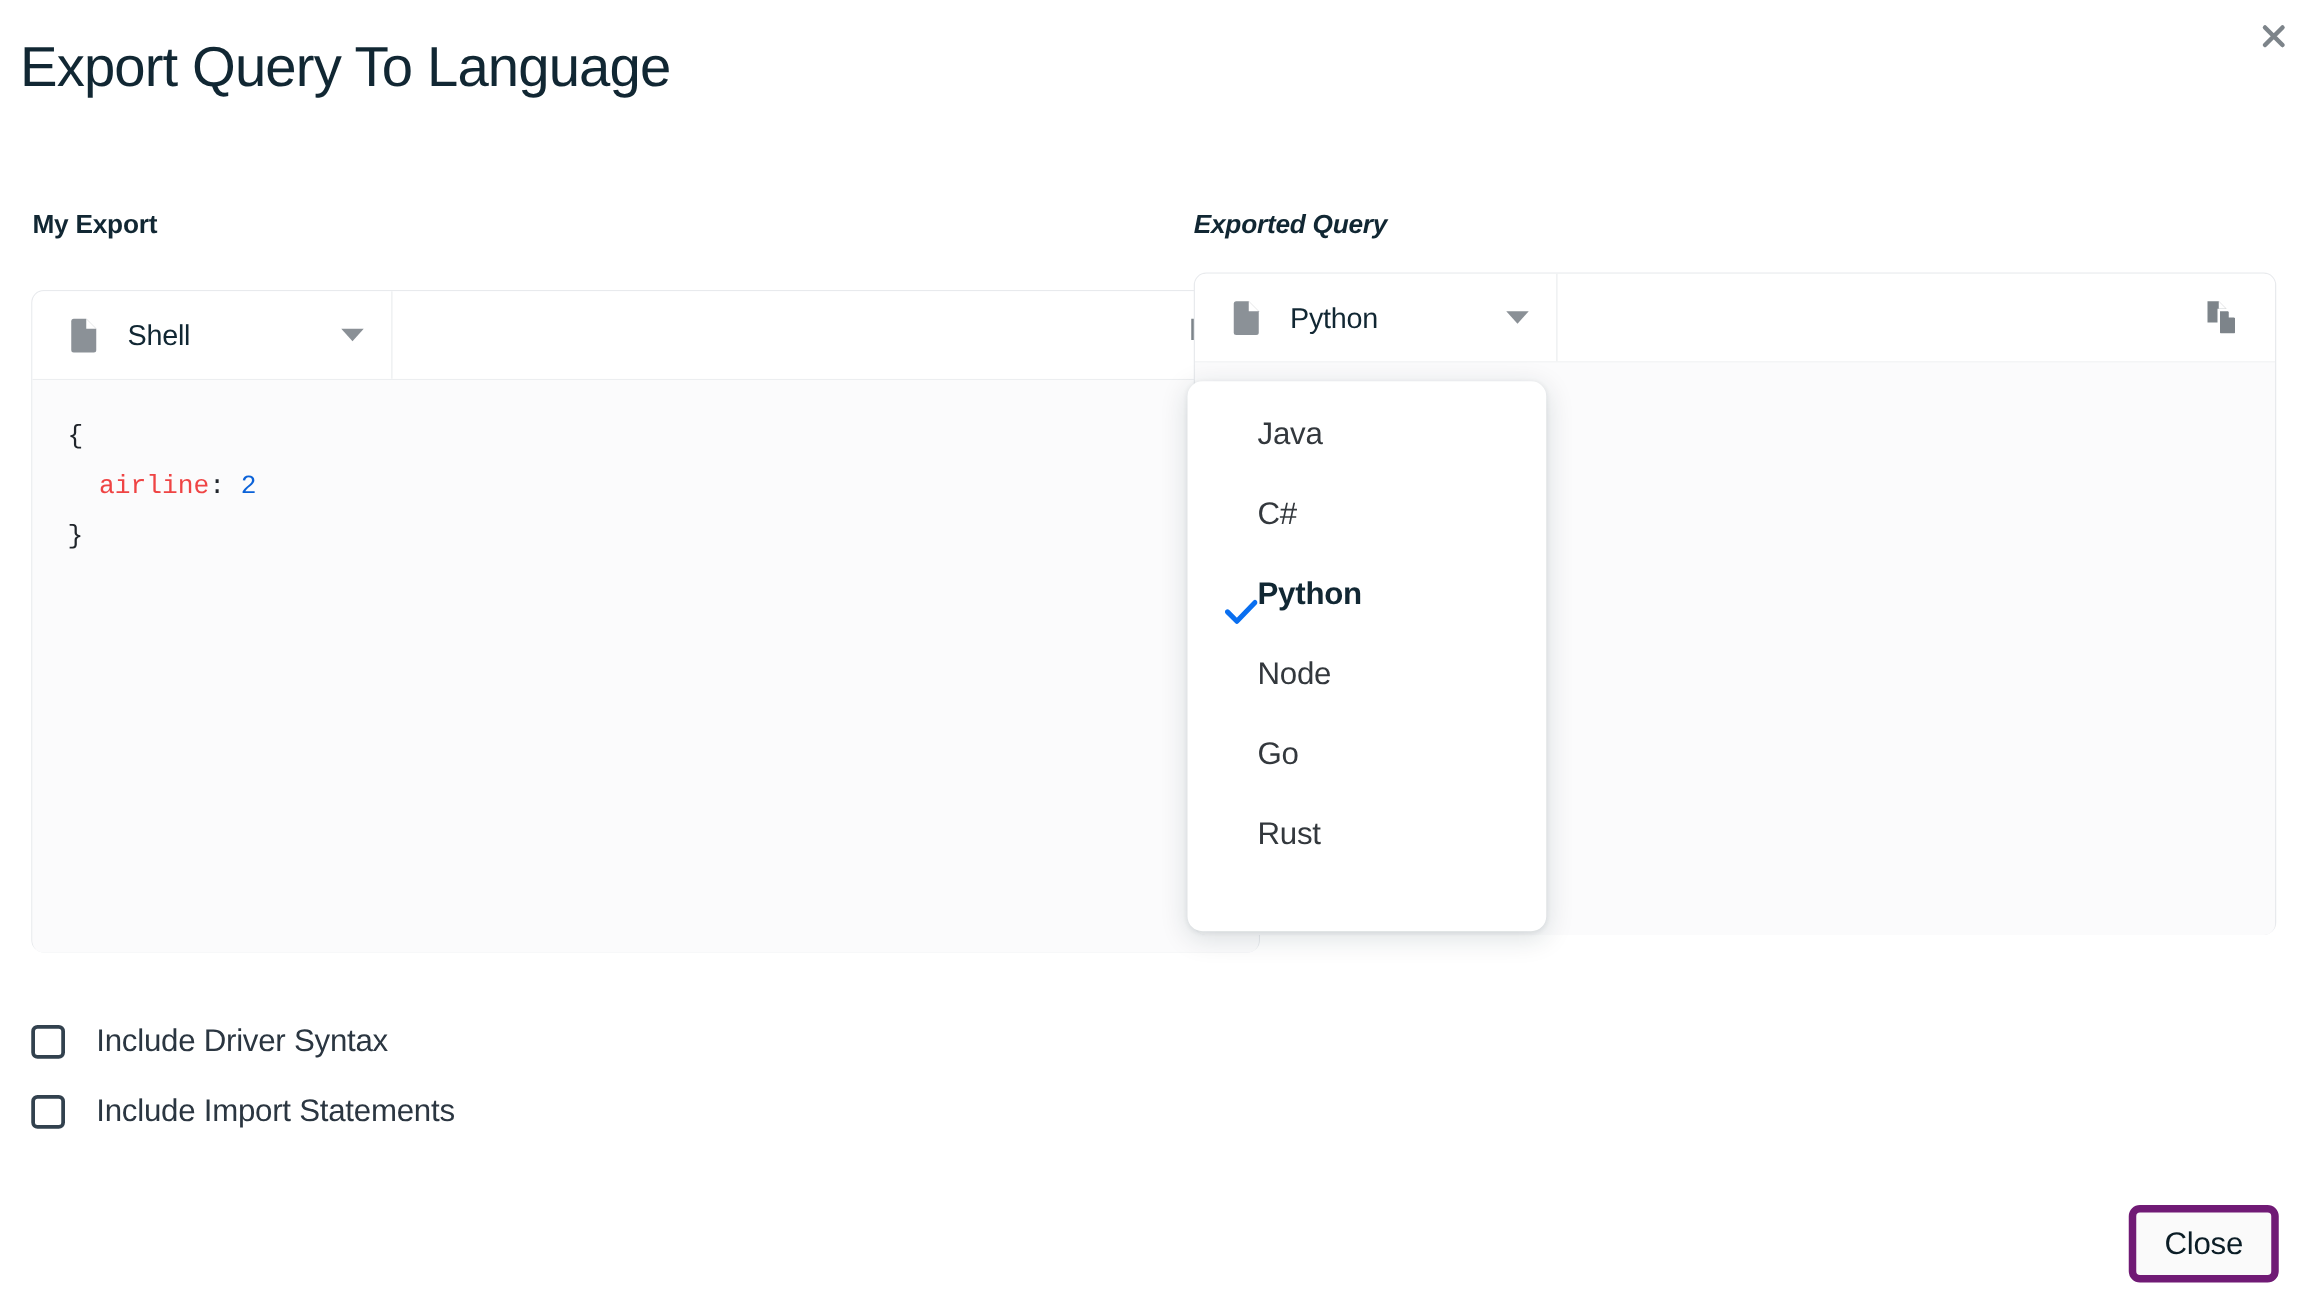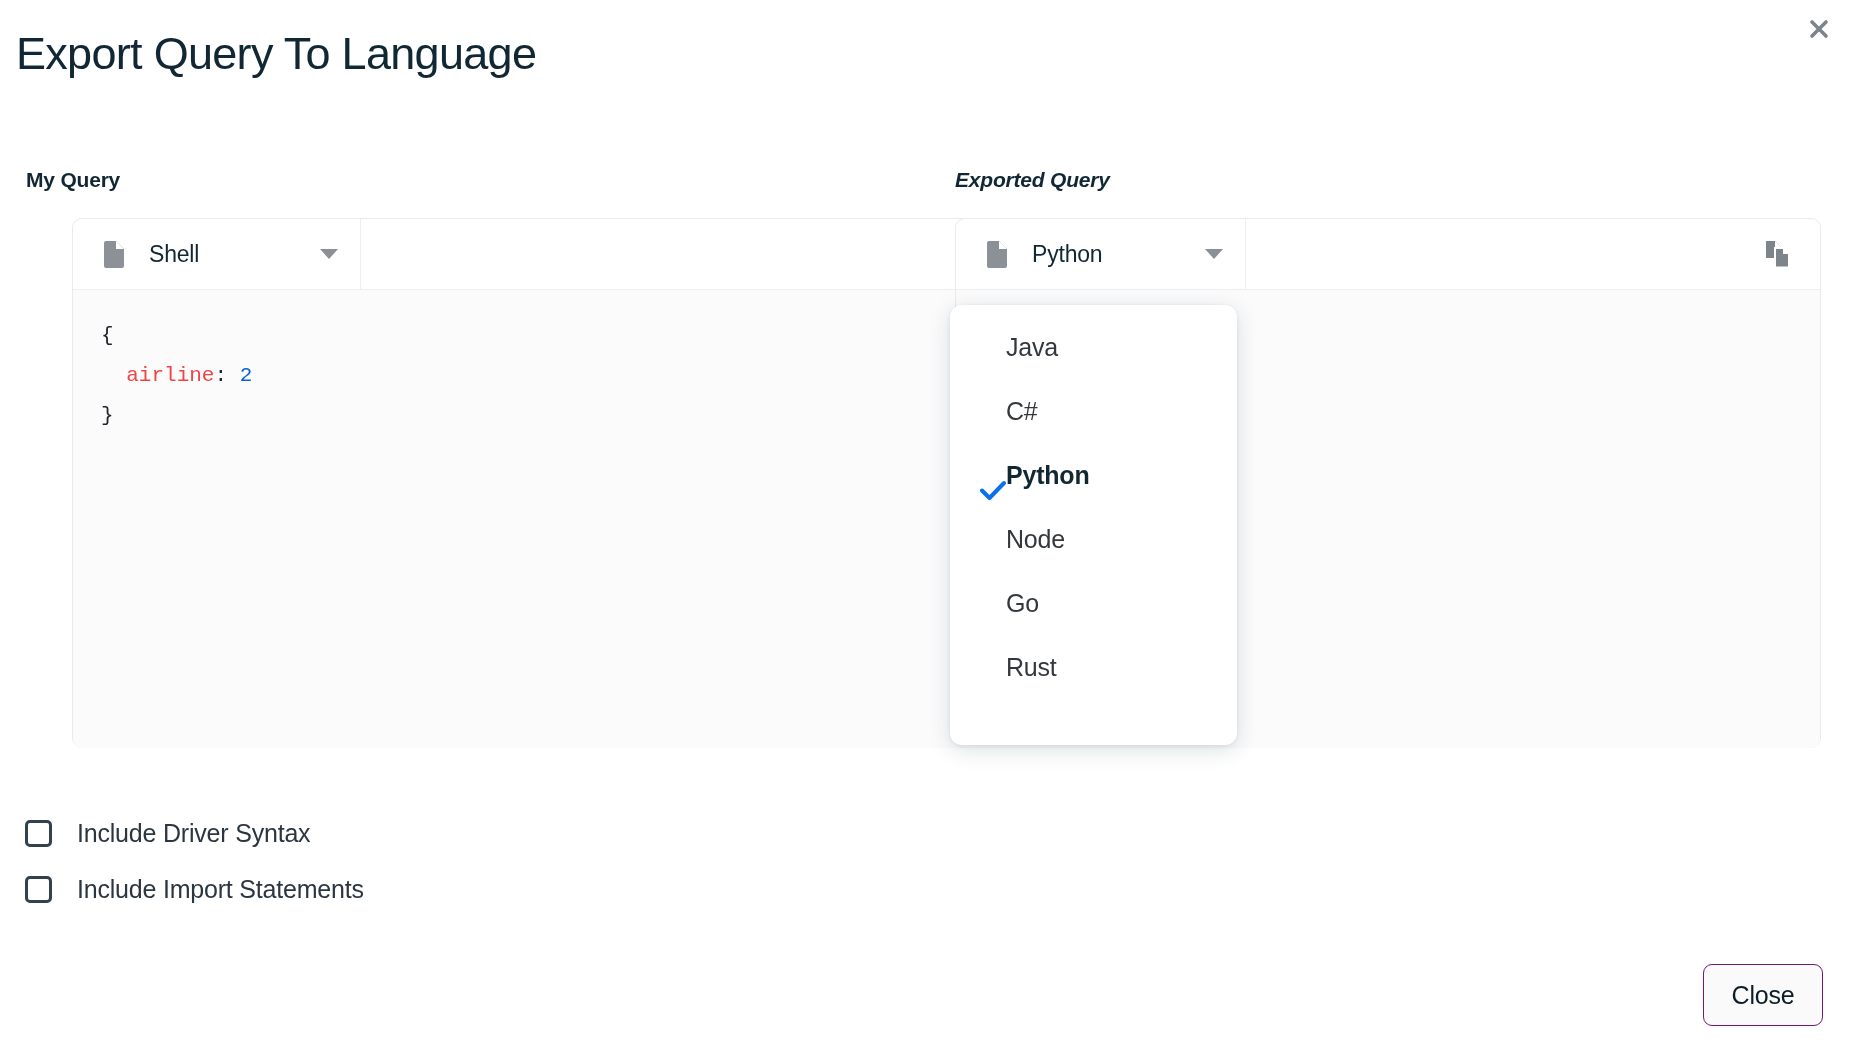--- a/index.html
+++ b/index.html
@@ -57,21 +57,21 @@
   .label-right { left: 955px; top: 168px; font-style: italic; }
 
   
   .panel {
     position: absolute;
     border: 1px solid #e8eaed;
     border-radius: 10px;
     background: #fbfbfc;
     overflow: visible;
   }
-  .panel-left  { left: 25px;  top: 218px; width: 983px; height: 530px; margin-left: 47px; }
+  .panel-left  { left: 25px;  top: 232px; width: 983px; height: 530px; }
   .panel-right { left: 955px; top: 218px; width: 866px; height: 530px; }
 
   .panel-header {
     position: relative;
     height: 71px;
     background: #ffffff;
     border-bottom: 1px solid #eceef0;
     border-top-left-radius: 9px;
     border-top-right-radius: 9px;
     display: flex;
@@ -192,21 +192,21 @@
     letter-spacing: -0.2px;
   }
 
   
   .close-btn {
     position: absolute;
     right: 27px;
     bottom: 24px;
     width: 120px;
     height: 62px;
-    border: 1px solid #701a75;
+    border: 6px solid #701a75;
     border-radius: 9px;
     background: #fafafa;
     font-family: "Liberation Sans", sans-serif;
     font-size: 25px;
     color: #0b1d26;
     letter-spacing: -0.2px;
     cursor: pointer;
     display: flex;
     align-items: center;
     justify-content: center;
@@ -218,21 +218,21 @@
 <div class="modal">
 
   <div class="close-x">
     <svg width="22" height="22" viewBox="0 0 22 22" aria-hidden="true">
       <path d="M4 4 L18 18 M18 4 L4 18" stroke="#7d848a" stroke-width="3.6" stroke-linecap="round"></path>
     </svg>
   </div>
 
   <div class="title">Export Query To Language</div>
 
-  <div class="section-label label-left">My Query</div>
+  <div class="section-label label-left">My Export</div>
 
   <div class="section-label label-right">Exported Query</div>
 
   <div class="panel panel-left">
     <div class="panel-header">
       <div class="lang-select">
         <span class="file-icon">
           <svg width="24" height="30" viewBox="0 0 24 30" aria-hidden="true">
             <path d="M3 2 h10 l8 8 v17 a2 2 0 0 1 -2 2 h-16 a2 2 0 0 1 -2 -2 v-23 a2 2 0 0 1 2 -2 z" fill="#8b9197"></path>
             <path d="M13 2 v8 h8 z" fill="#ffffff"></path>

